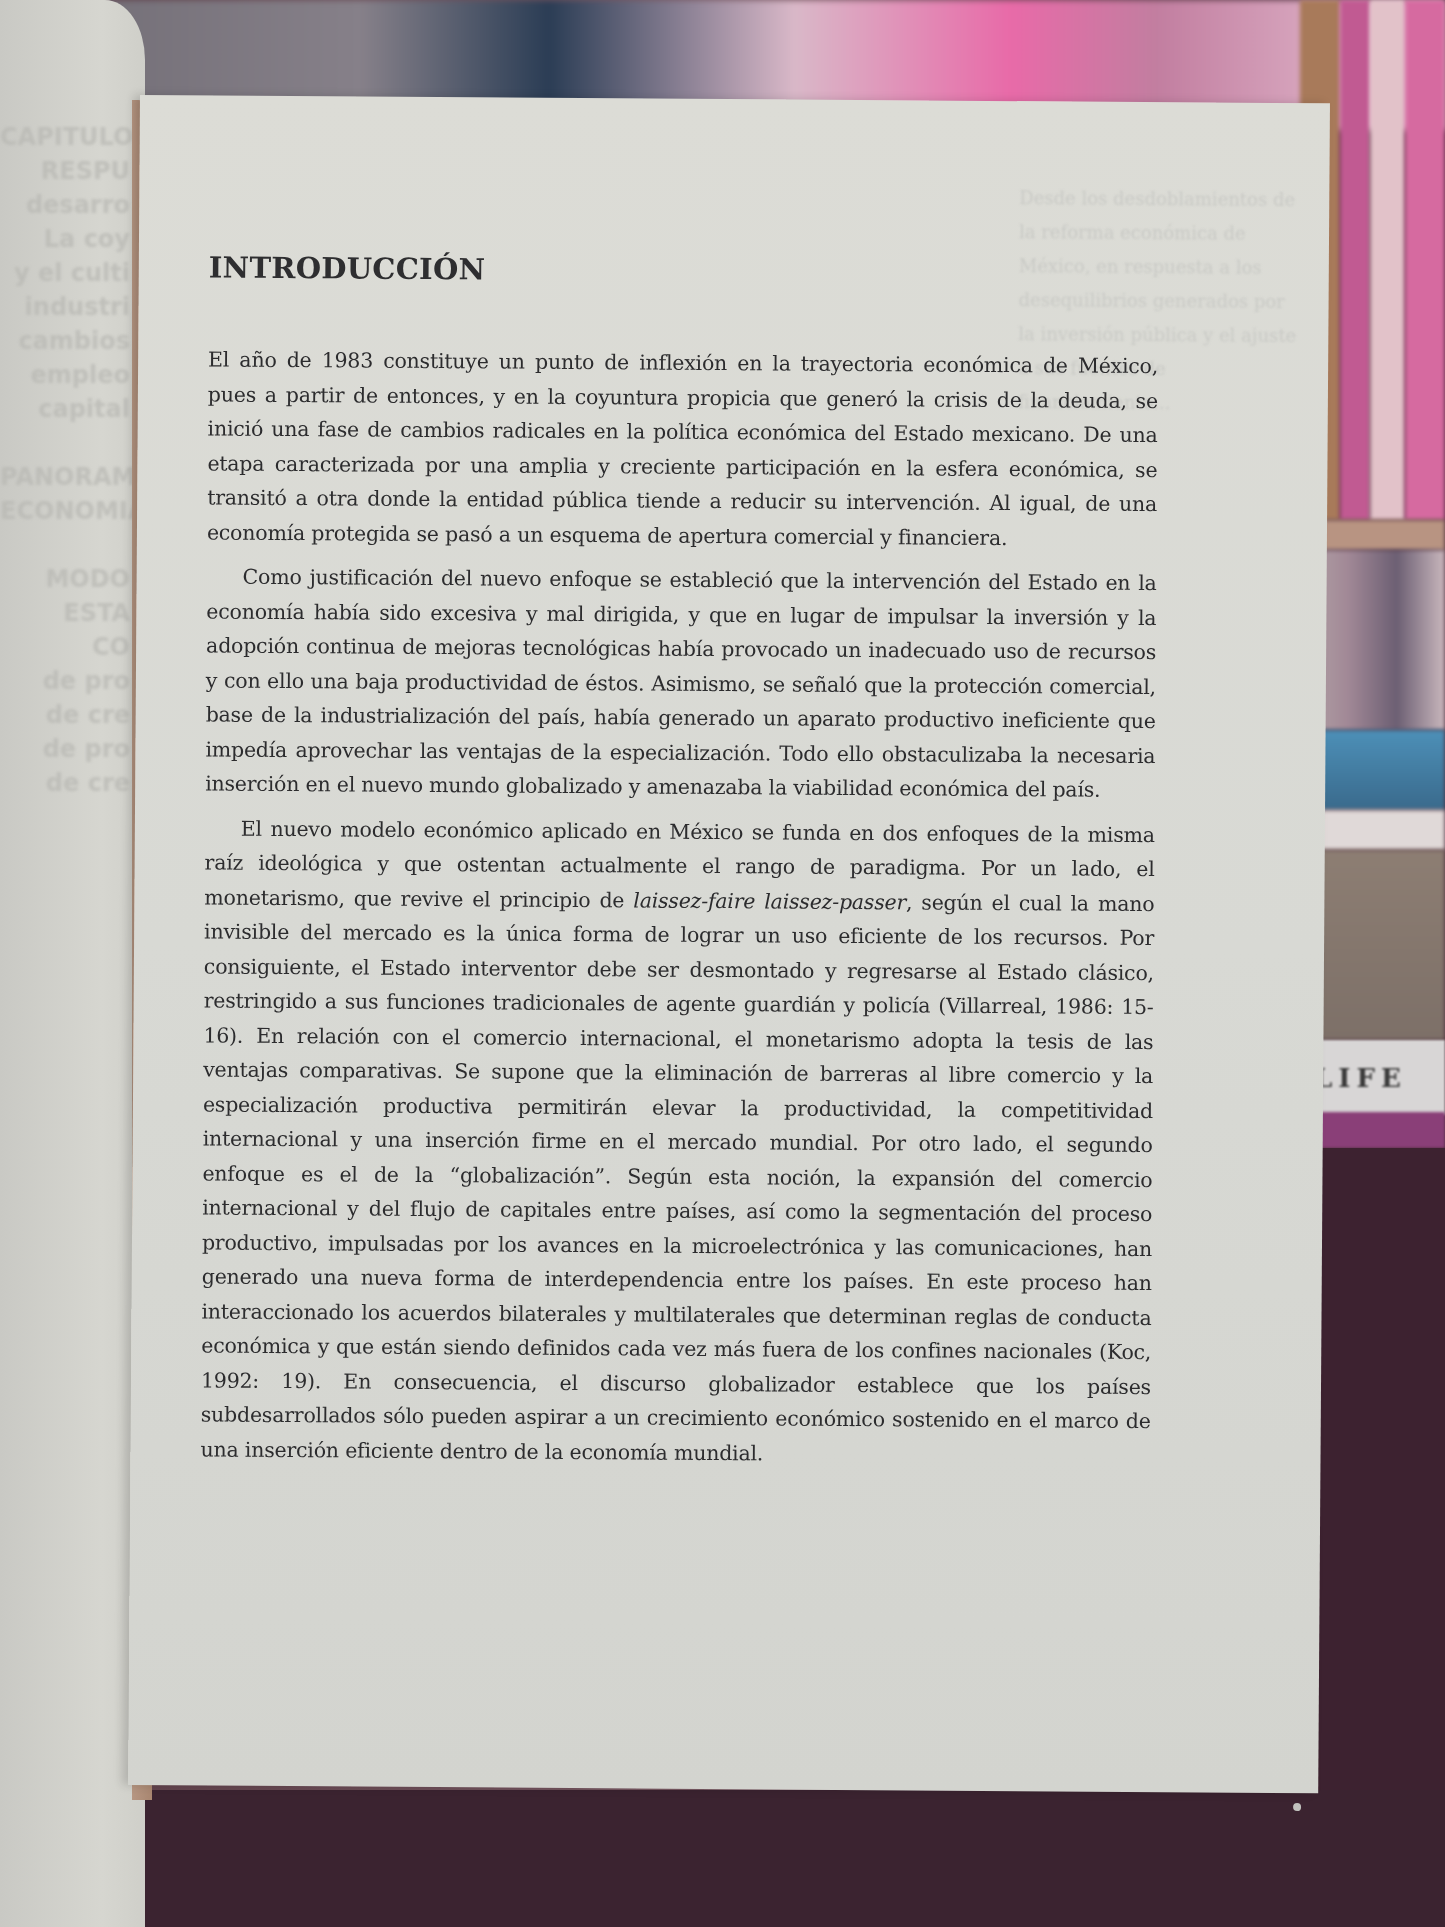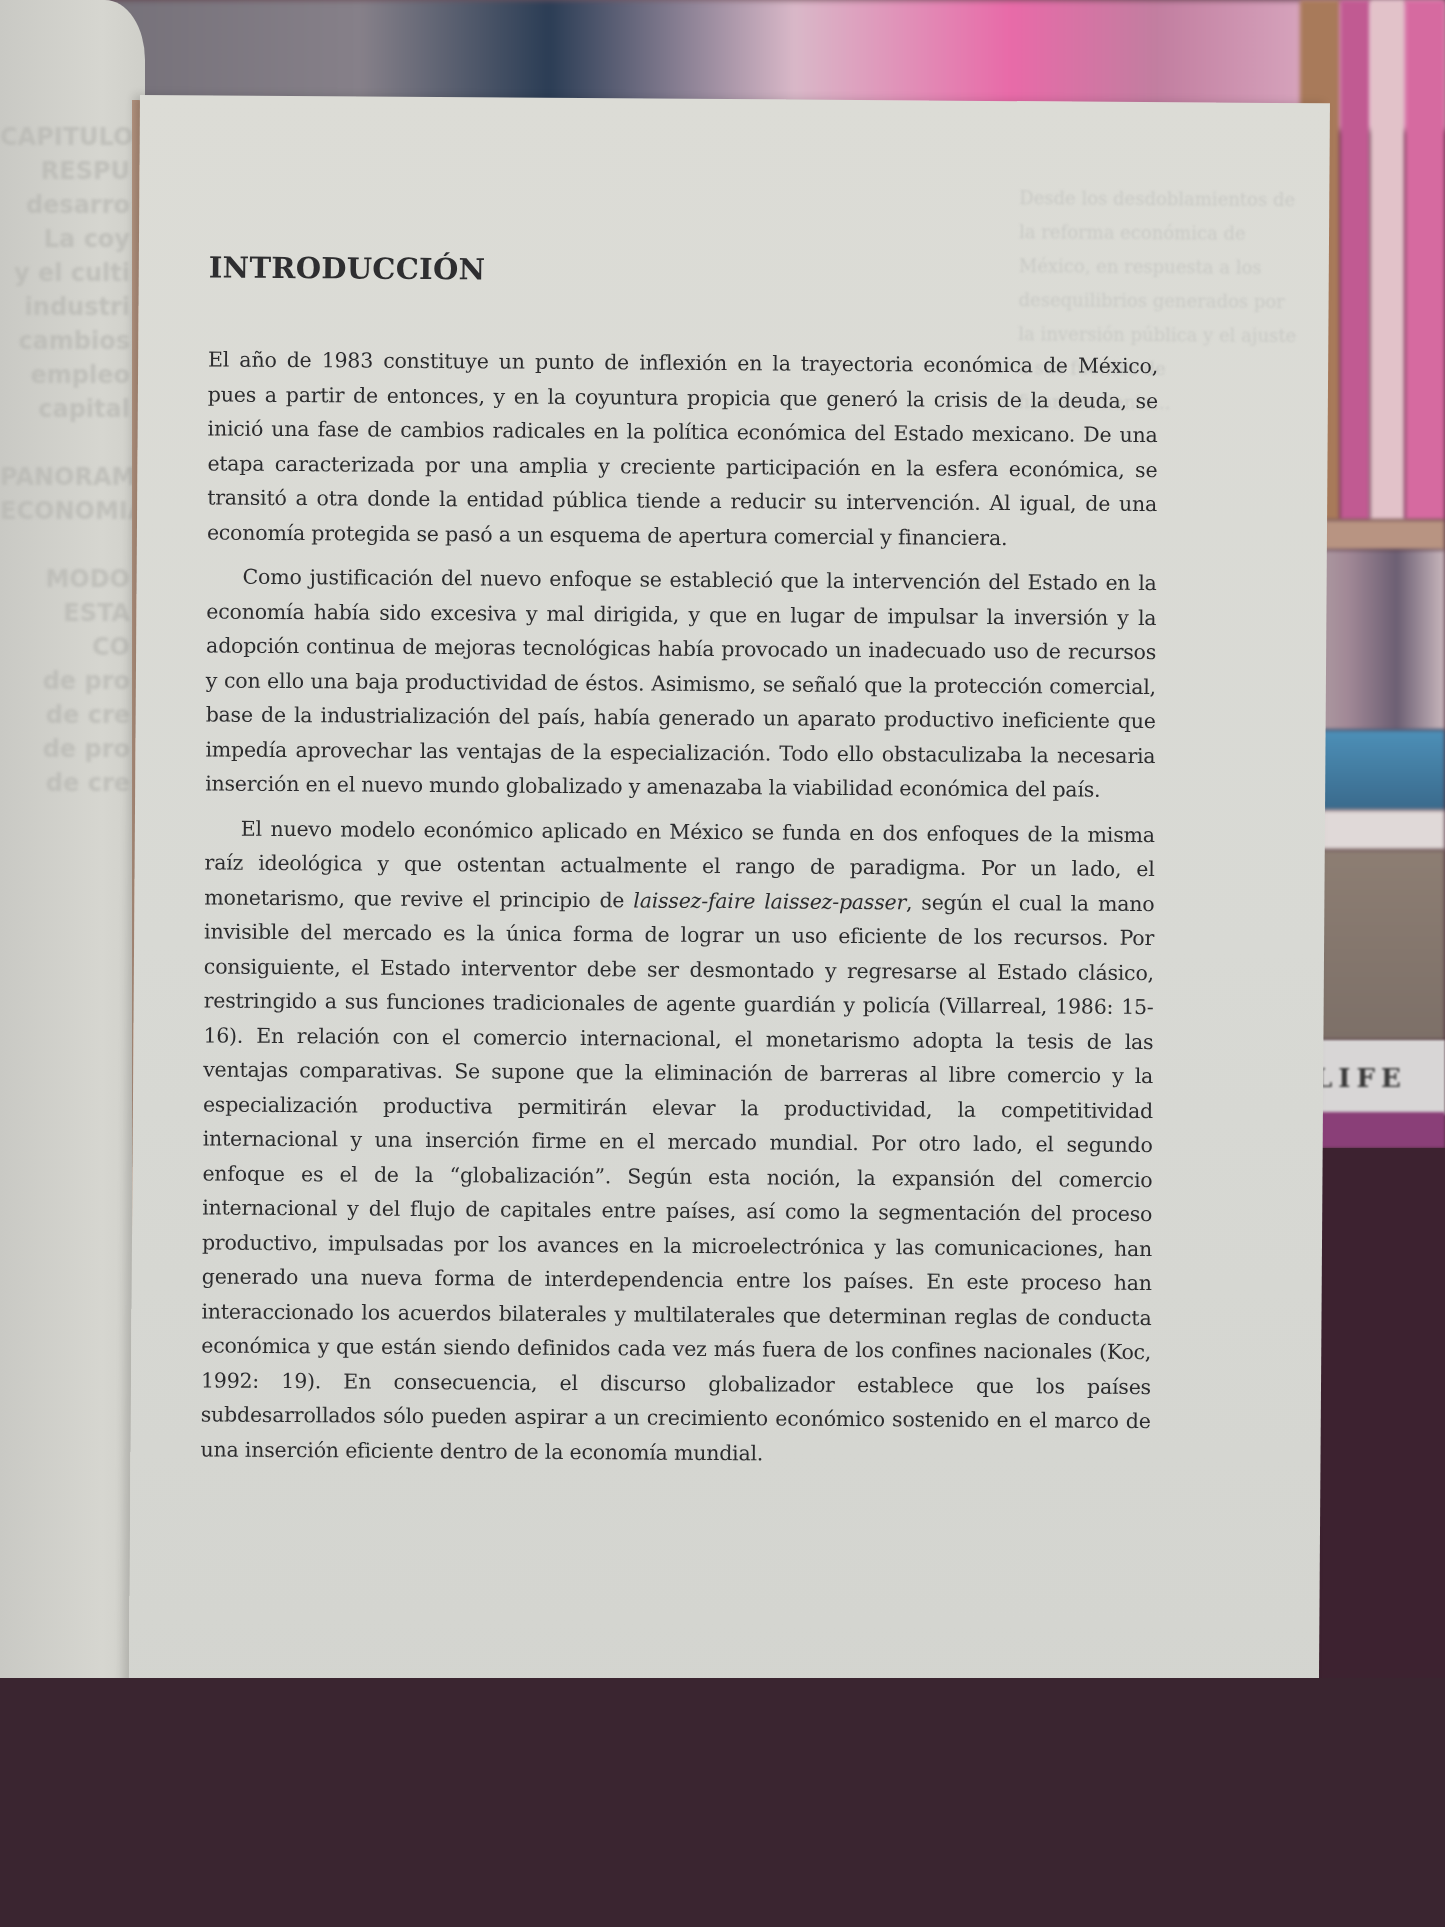--- a/index.html
+++ b/index.html
@@ -7,21 +7,21 @@
     padding: 0;
     width: 1445px;
     height: 1927px;
     overflow: hidden;
     background: #3a2530;
     font-family: "Liberation Serif", serif;
   }
   .scene {
     position: relative;
     width: 1445px;
-    height: 1678px;
+    height: 1927px;
     overflow: hidden;
   }
   
   .shelf-bg {
     position: absolute;
     inset: 0;
     background:
       linear-gradient(90deg, #5b3d47 0%, #7a5a64 50%, #4a2a38 100%);
   }
   .shelf-top {

